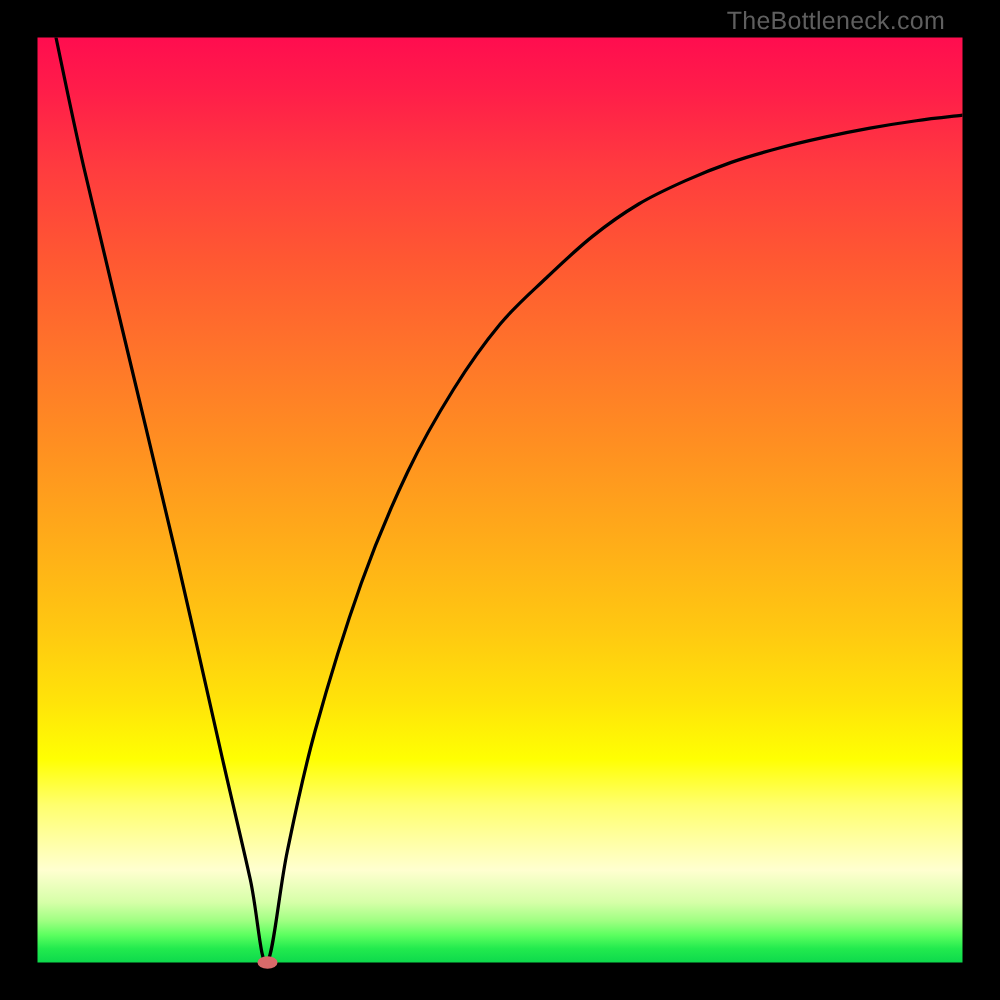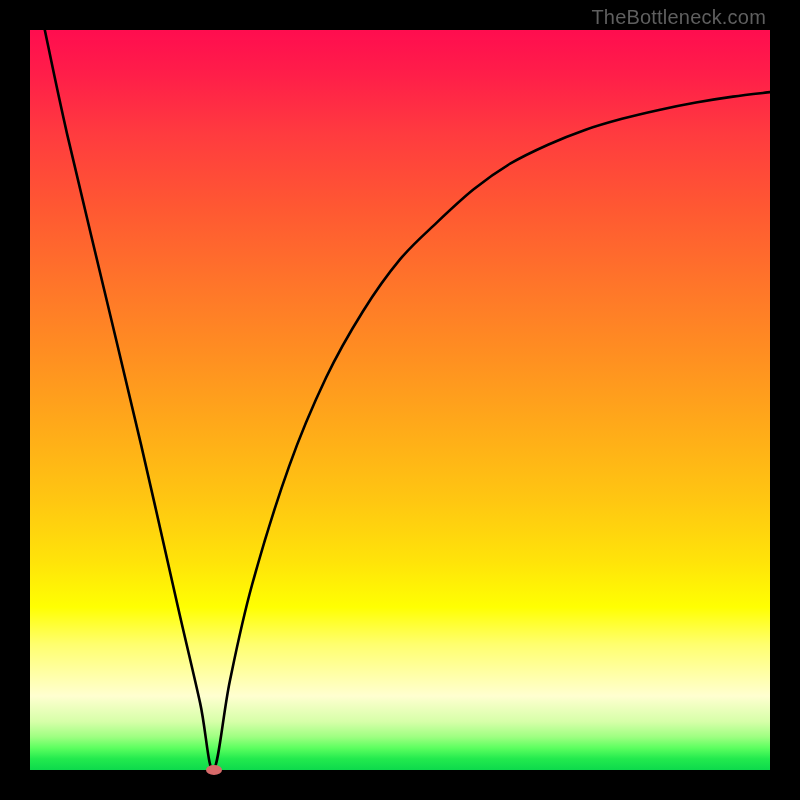--- a/index.html
+++ b/index.html
@@ -47,21 +47,21 @@
       #d6ffa8 93.5%,
       #9fff82 95.5%,
       #5dff60 97%,
       #22ea4e 98.5%,
       #0dd94c 100%
     );
   }
   .attribution {
     position: absolute;
     top: 6px;
-    right: 34px;
+    right: 44px;
     color: #5f5f5f;
     font-size: 20px;
     letter-spacing: 0.2px;
     font-weight: 400;
   }
   svg.curve-layer {
     position: absolute;
     left: 0;
     top: 0;
     width: 740px;

